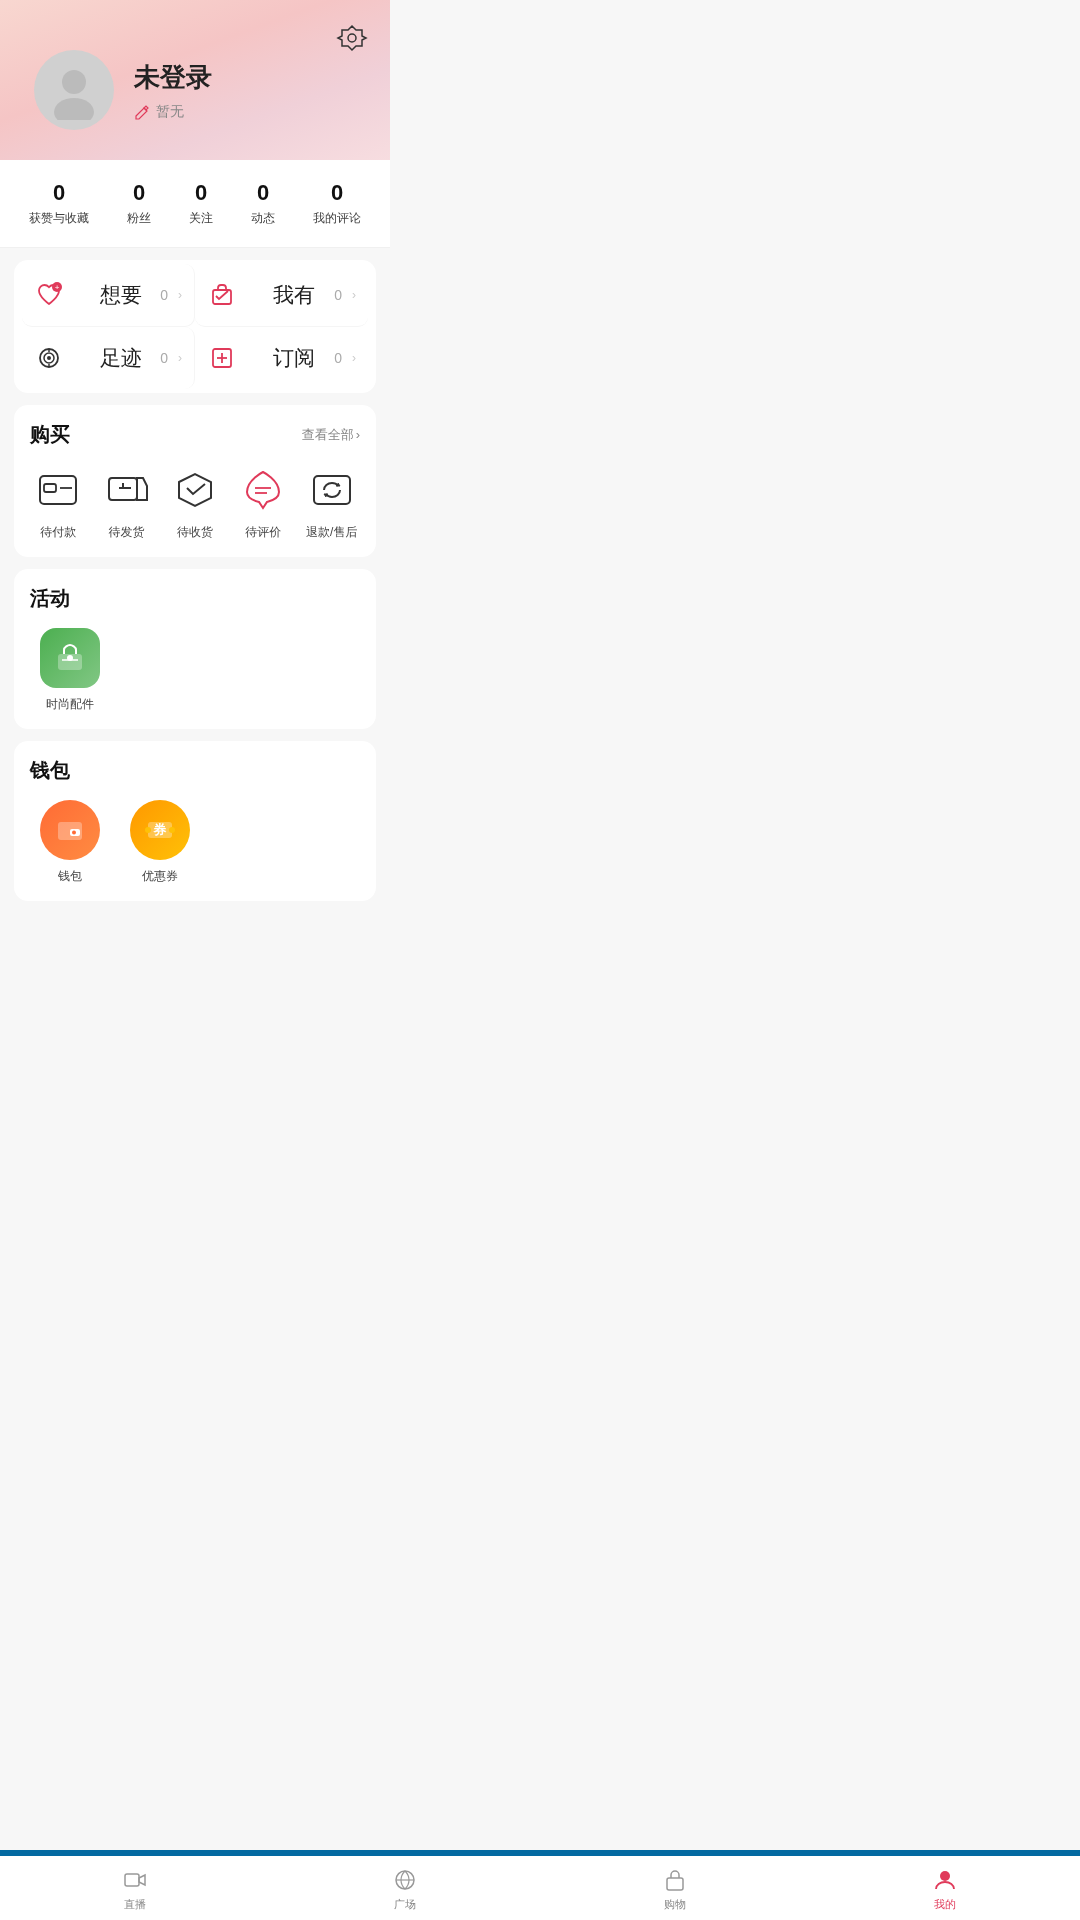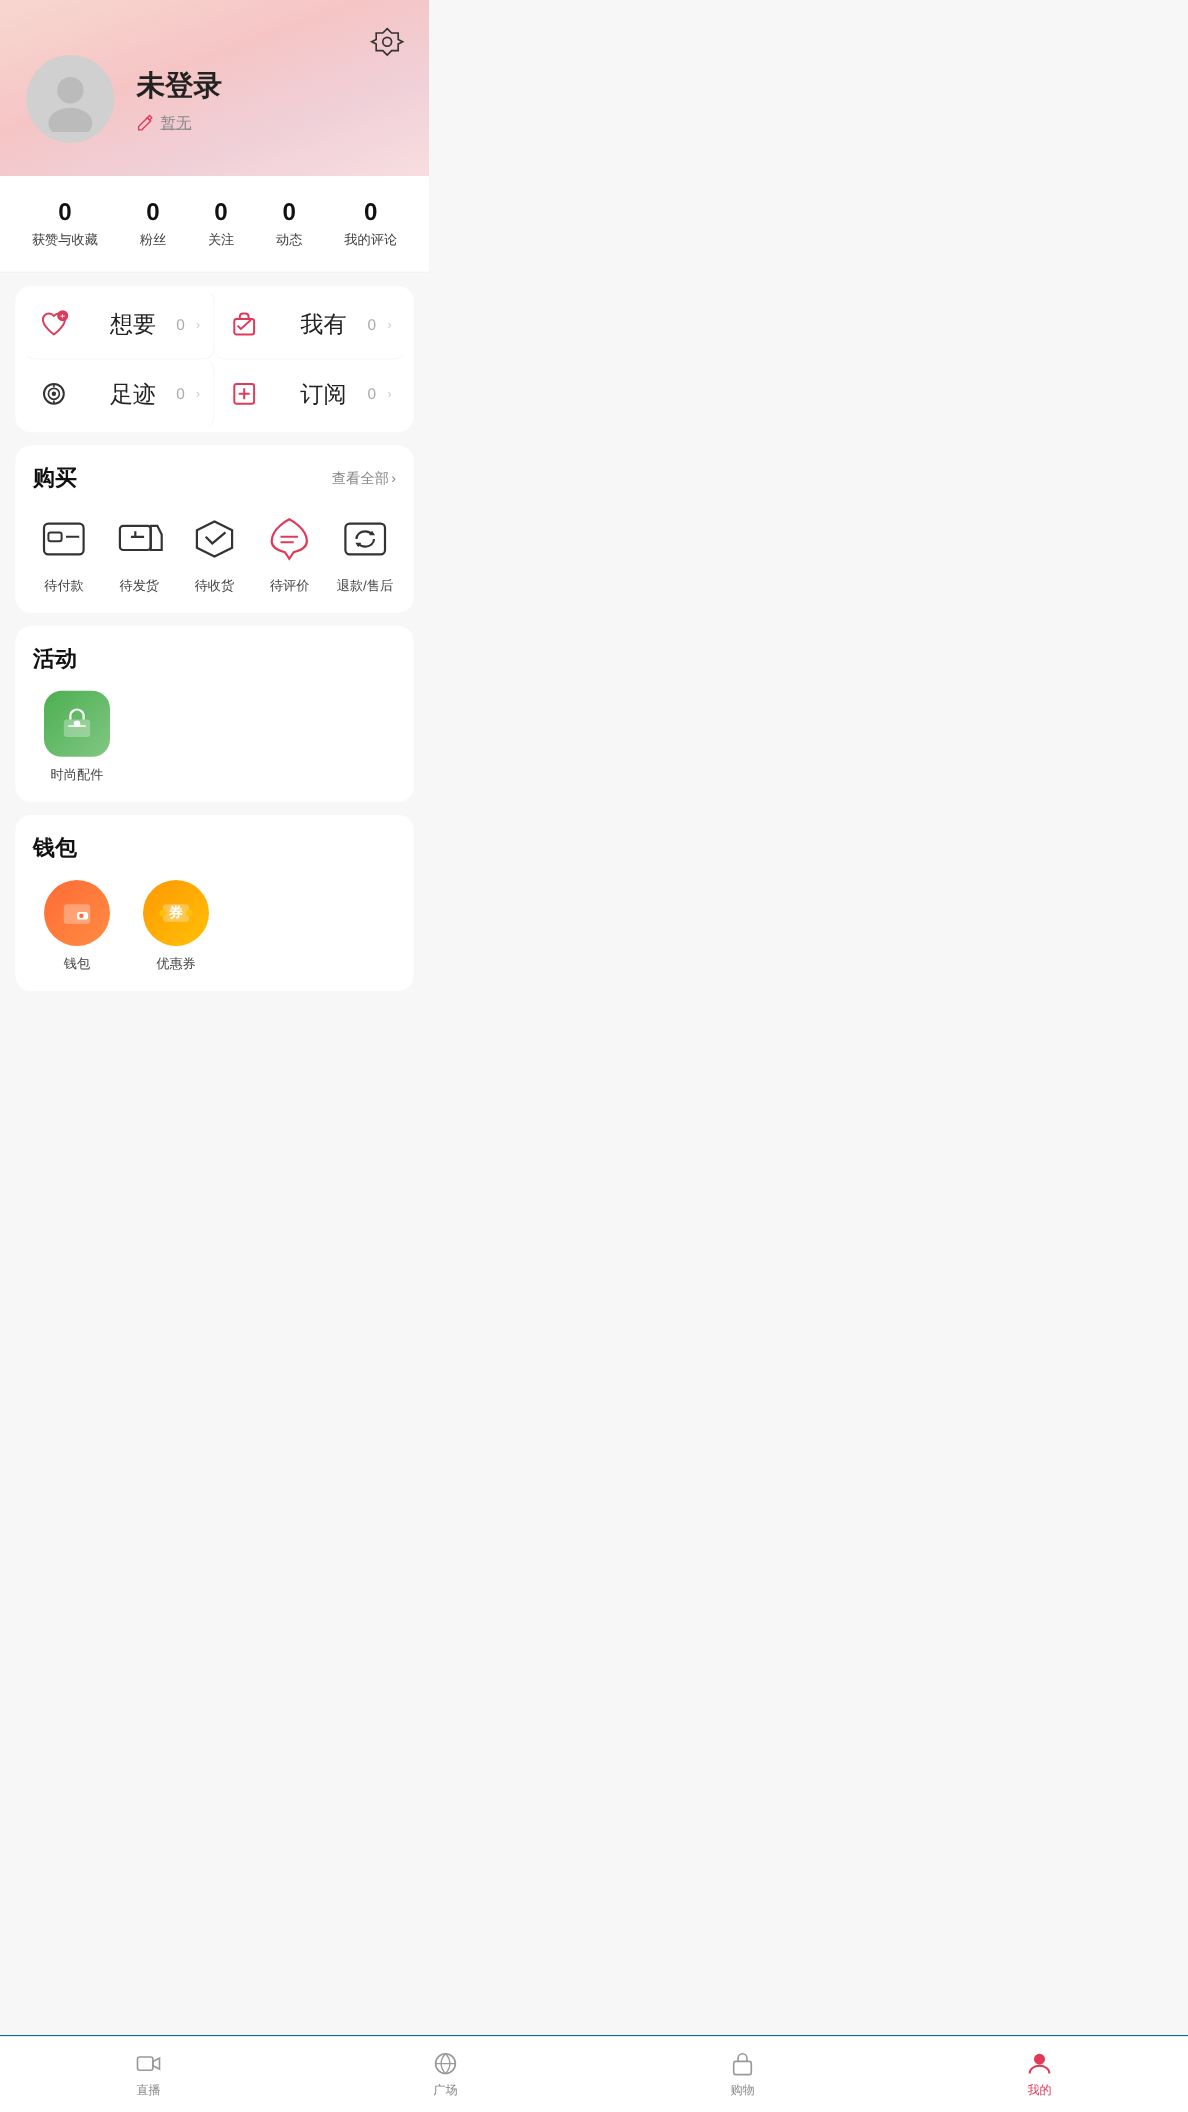--- a/index.html
+++ b/index.html
@@ -9,21 +9,21 @@
       min-height: 844px;
       font-family: -apple-system, "PingFang SC", "Helvetica Neue", sans-serif;
       background: #f7f7f7;
       position: relative;
       overflow-x: hidden;
     }
 
     
     .header-bg {
       background: linear-gradient(160deg, #f8d7d0 0%, #f5c5c5 40%, #f0d0d8 70%, #f7dde0 100%);
-      padding: 40px 24px 30px;
+      padding: 40px 34px 30px;
       position: relative;
     }
 
     .settings-icon {
       position: absolute;
       top: 20px;
       right: 20px;
       width: 36px;
       height: 36px;
       display: flex;
@@ -63,24 +63,24 @@
     }
 
     .username {
       font-size: 26px;
       font-weight: 600;
       color: #222;
     }
 
     .bio-row {
       display: flex;
+      align-items: center;
       gap: 6px;
       color: #888;
       font-size: 14px;
-      text-decoration: underline;
     }
 
     .bio-icon {
       width: 16px;
       height: 16px;
     }
 
     
     .stats-row {
       display: flex;
@@ -261,24 +261,24 @@
     }
 
     
     .bottom-nav {
       position: fixed;
       bottom: 0;
       left: 0;
       width: 100%;
       height: 70px;
       background: #fff;
-      border-top: 1px solid #0369a1;
+      border-top: 6px solid #0369a1;
       display: flex;
       justify-content: space-around;
-      align-items: center;
+      align-items: flex-end;
       z-index: 100;
     }
 
     .nav-item {
       display: flex;
       flex-direction: column;
       align-items: center;
       gap: 4px;
       cursor: pointer;
       flex: 1;

